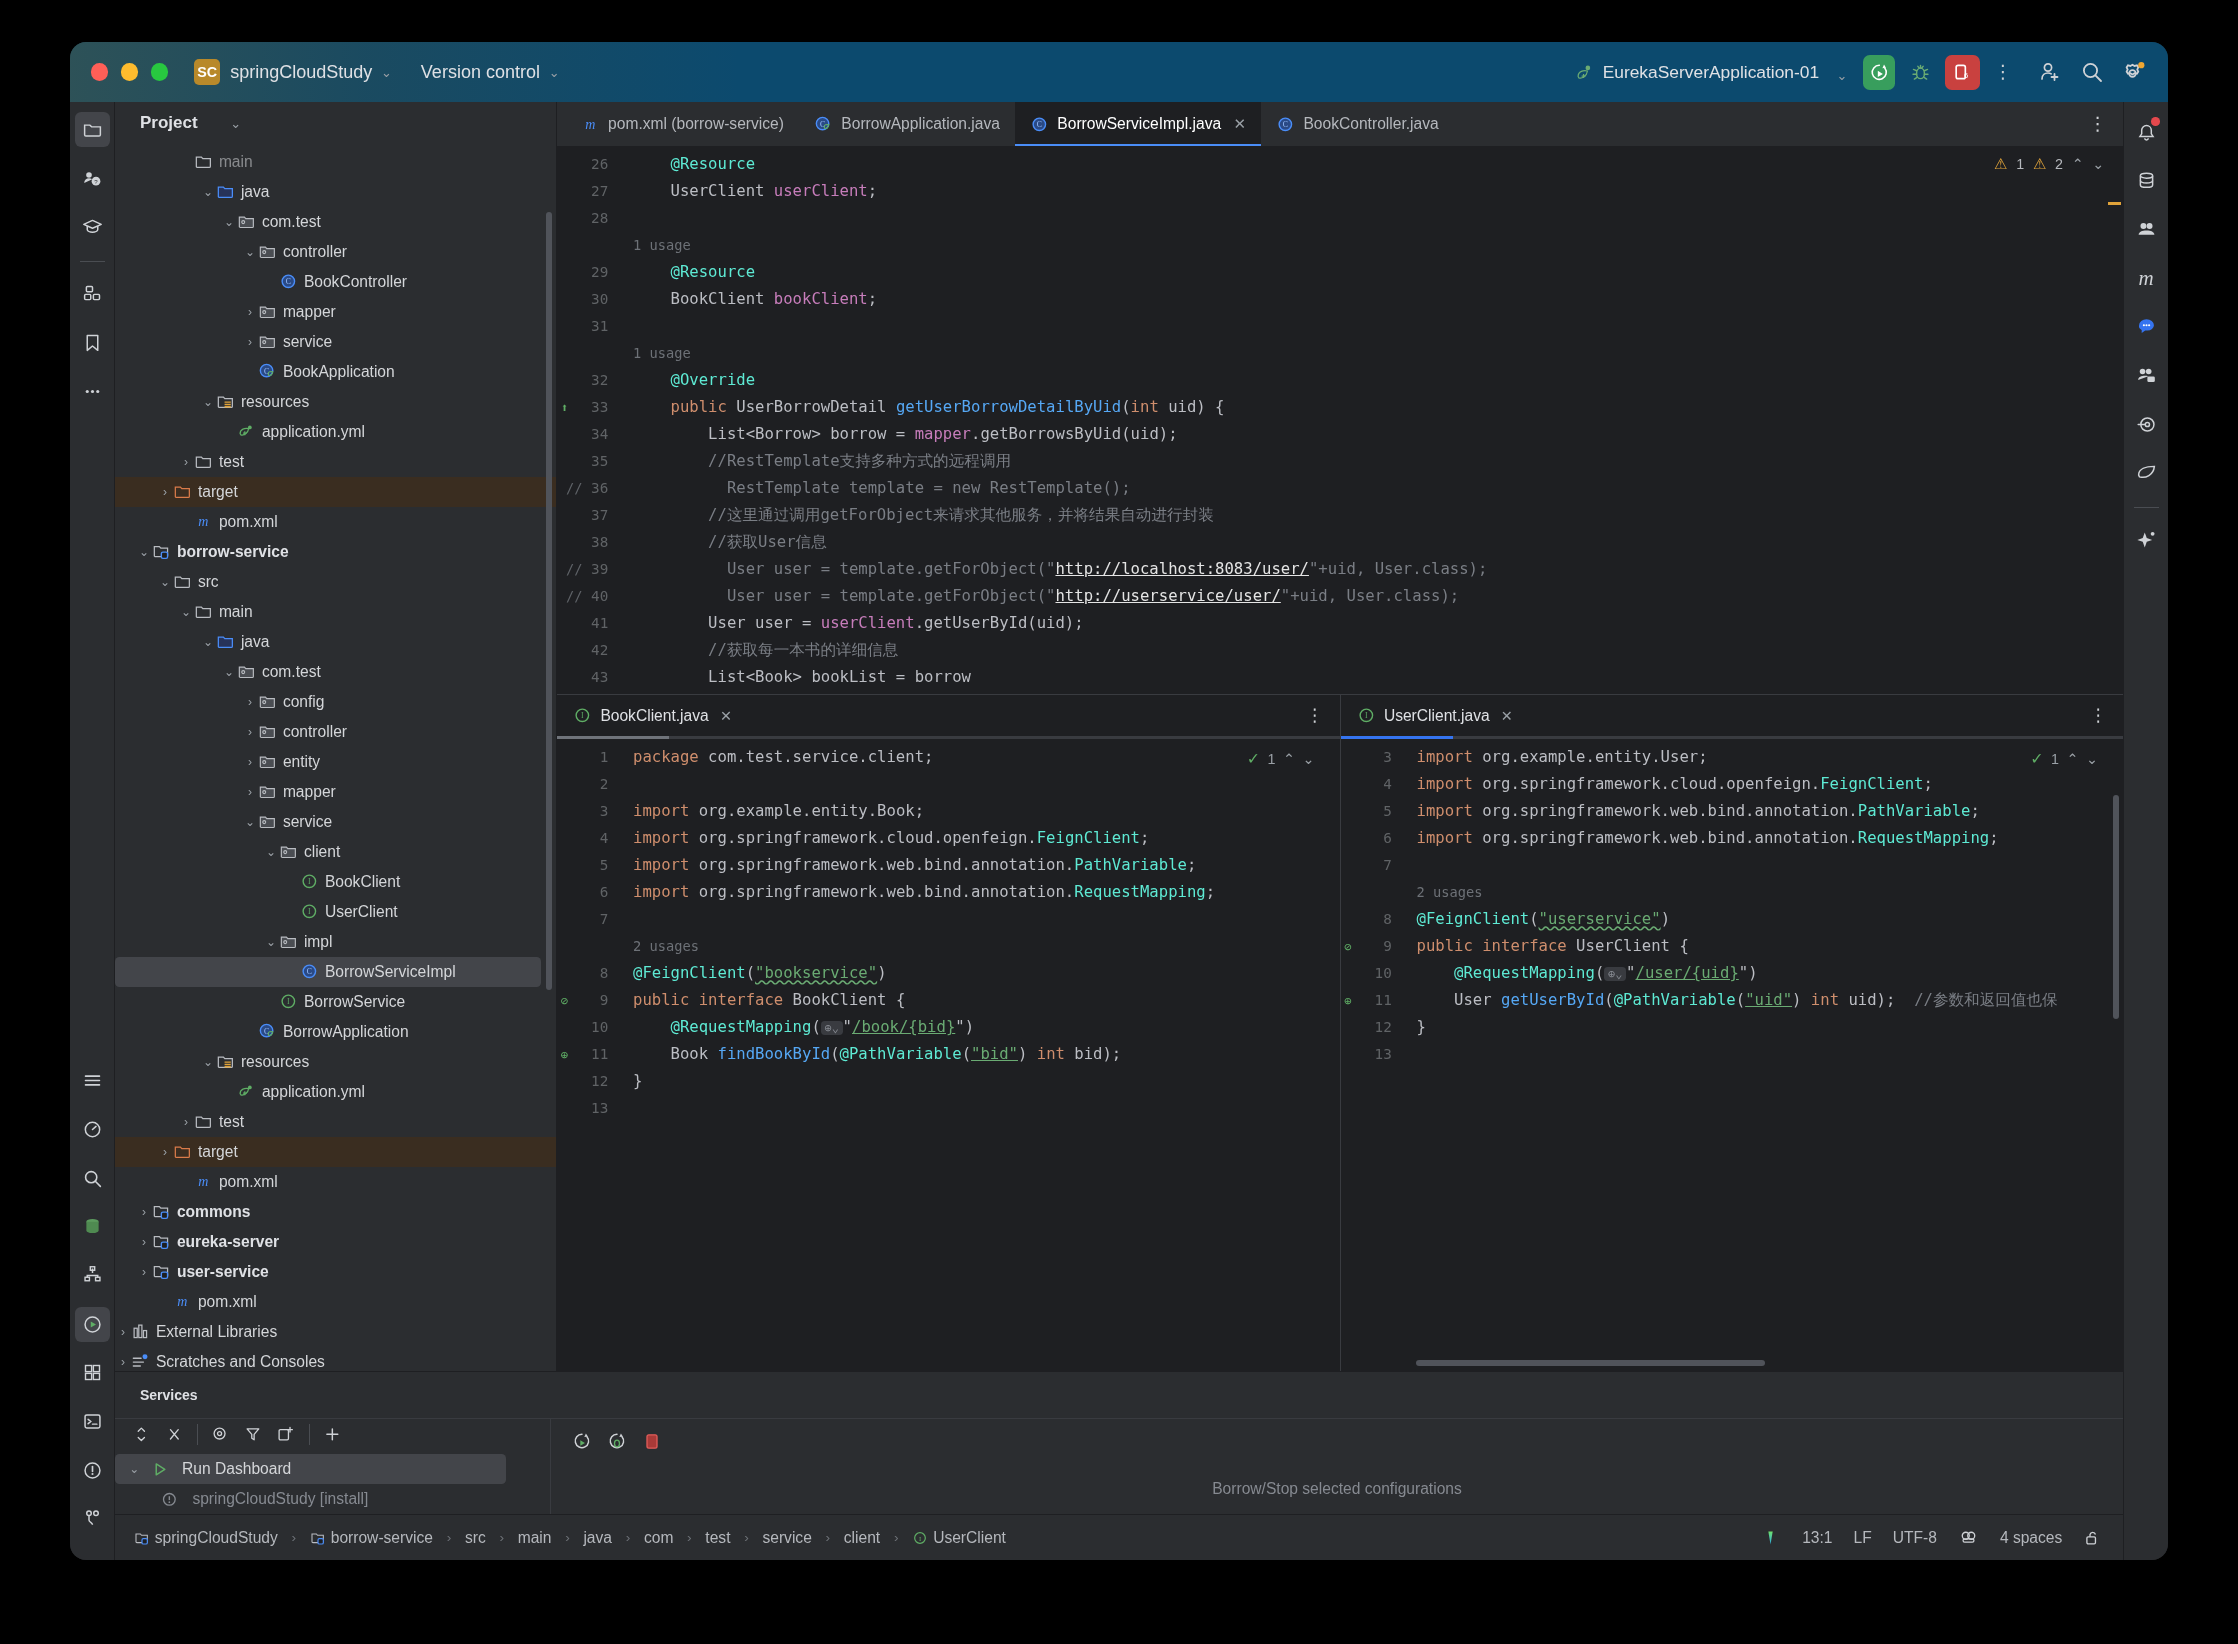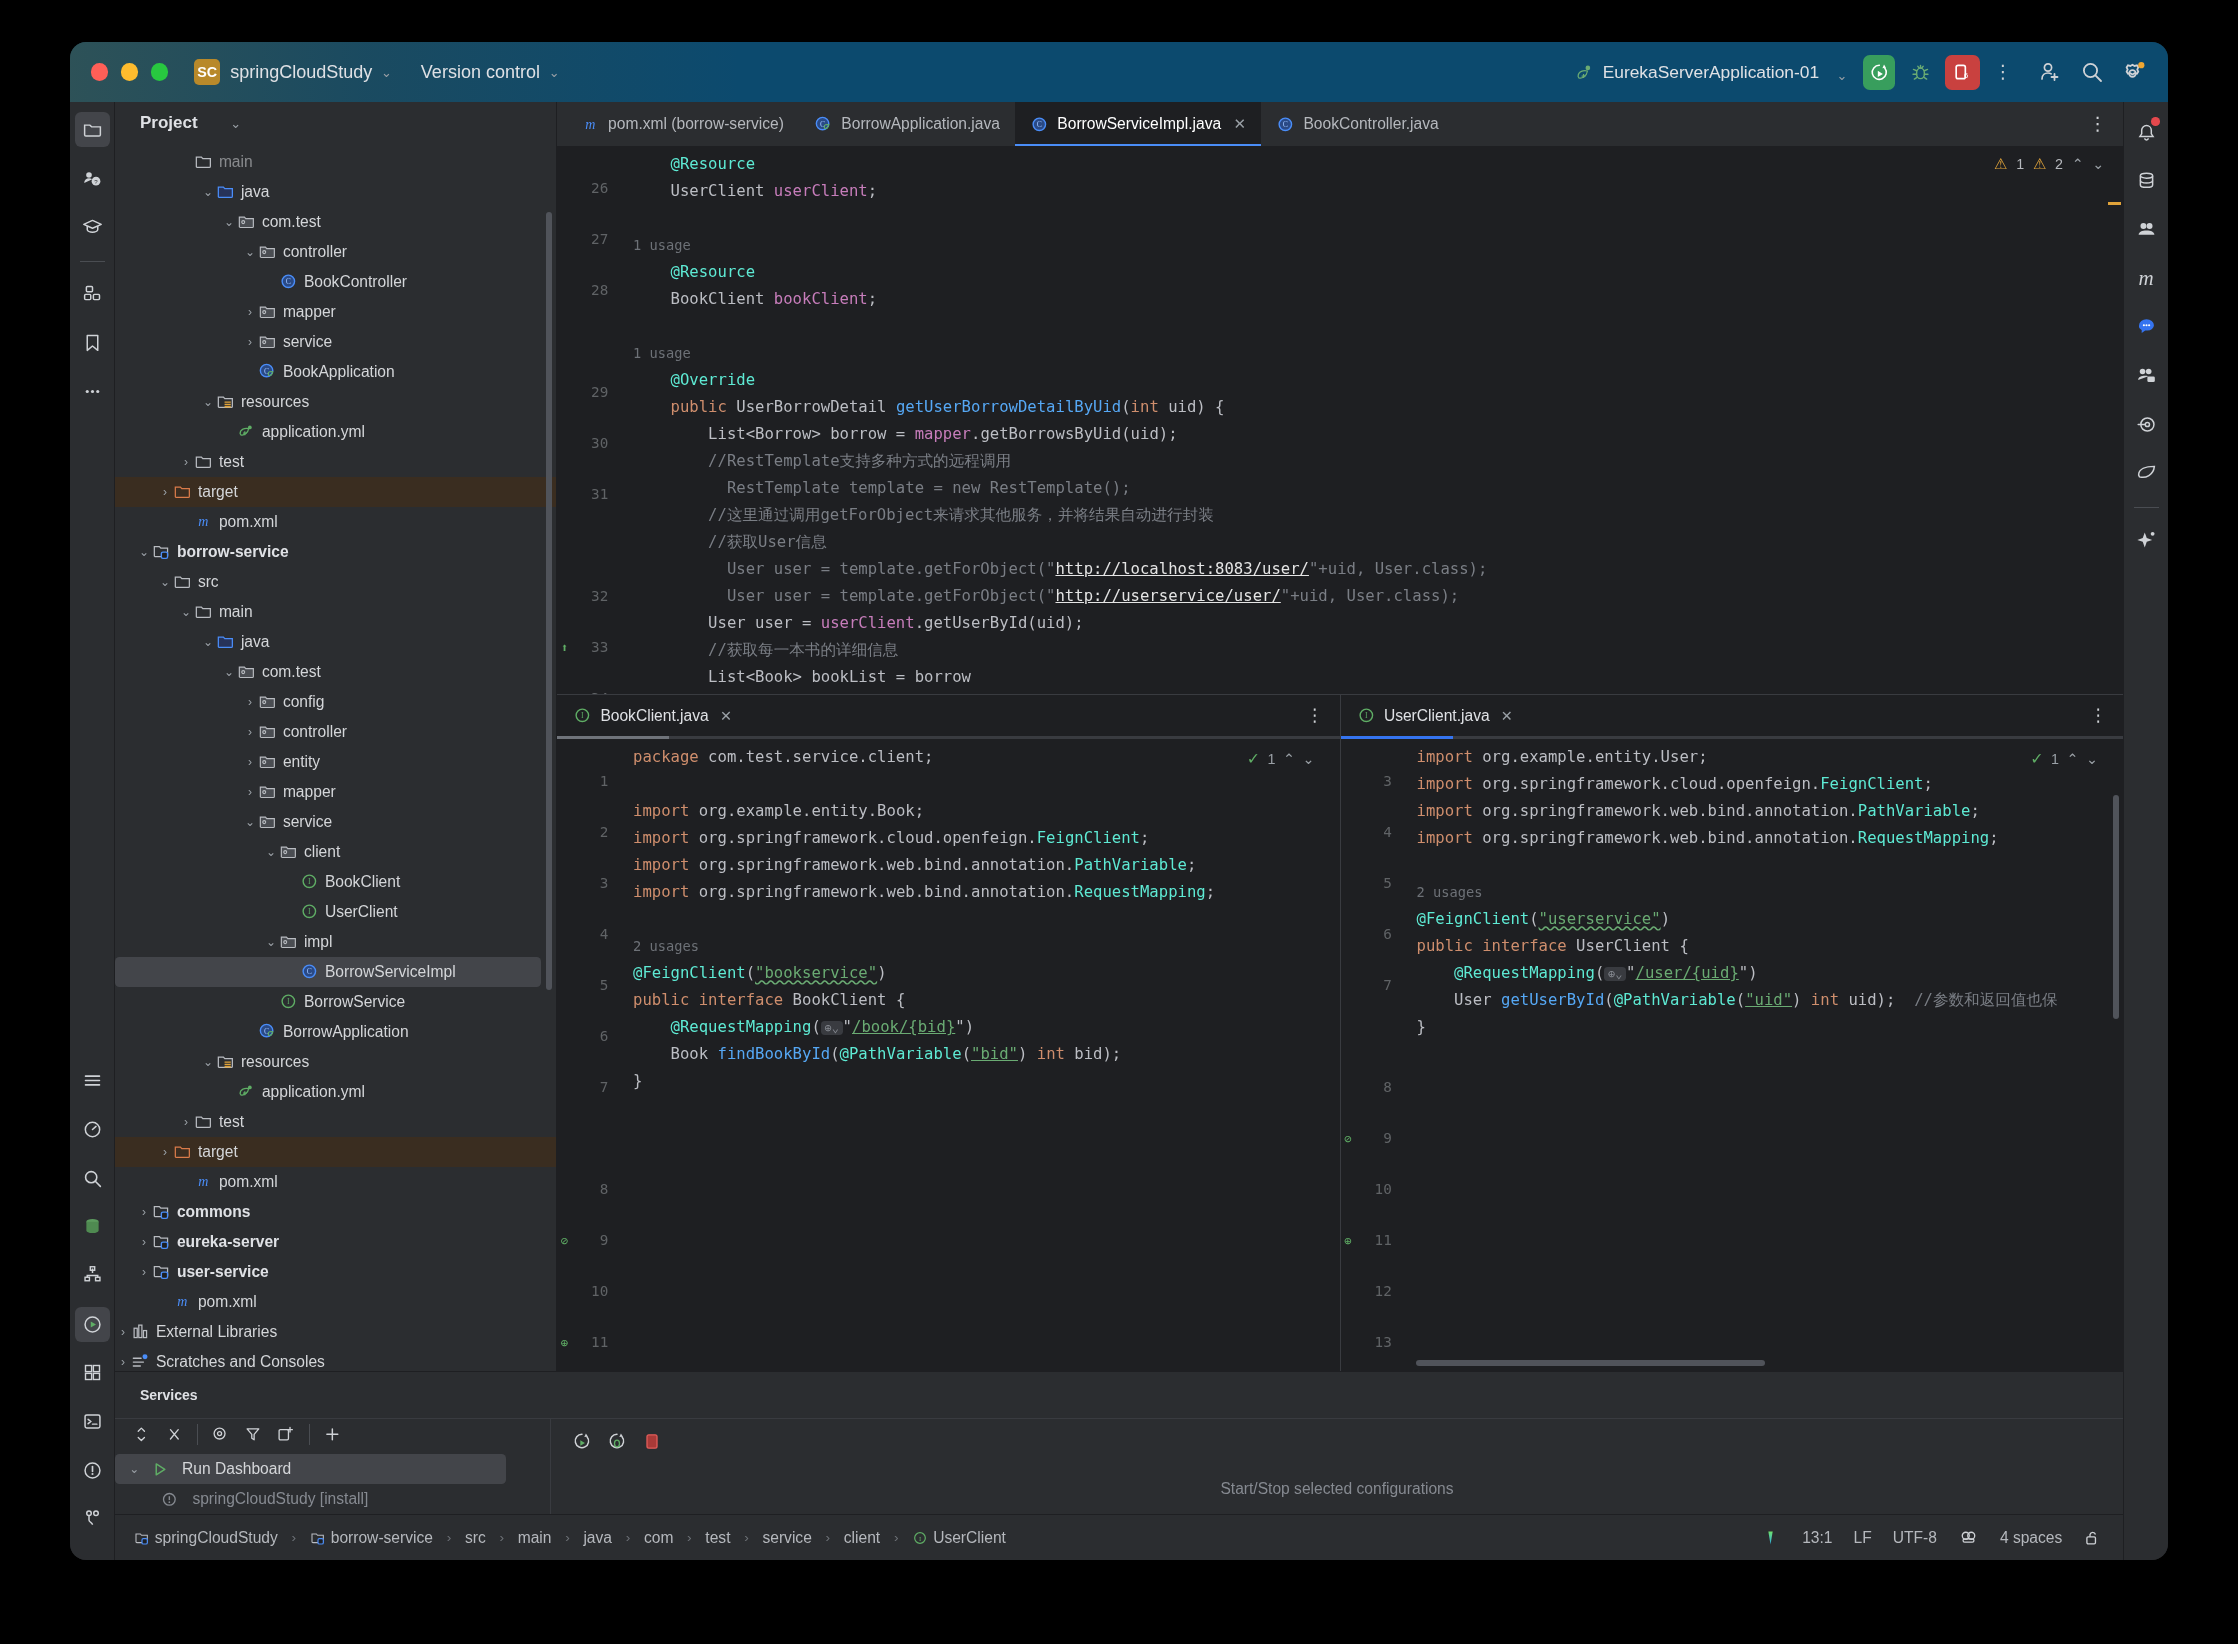--- a/index.html
+++ b/index.html
@@ -157,21 +157,21 @@
     width: 60px; flex:none; text-align:right; padding-right: 8.7px;
     color: #606366; font-size: 14.3px; font-family: "DejaVu Sans Mono", monospace;
     padding-top: 5px; position:relative;
   }
   .code {
     flex:1; min-width:0; overflow:hidden; position:relative;
     font-family: "DejaVu Sans Mono", monospace; font-size: 15.6px;
     padding-top: 5px; padding-left: 16px;
     white-space: pre;
   }
-  .ln { height: 27px; line-height: 27px; margin-top: 24px; }
+  .ln { height: 27px; line-height: 27px; }
   .cline { height: 27px; line-height: 27px; white-space: pre; }
   .cline.hint { color: #6d7177; font-size: 13.7px; }
   .gut-cm { color:#5f6368; font-size:13.7px; }
 
   
   .kw { color: #cf8e6d; }
   .ann { color: #5eead4; }
   .fld { color: #c77dbb; }
   .mth { color: #56a8f5; }
   .str { color: #6aab73; }
@@ -1057,21 +1057,21 @@
               </svg>
               <svg width="20" height="20" viewBox="0 0 24 24">
                 <path d="M12 4 a8 8 0 1 0 6 2.8" fill="none" stroke="#cfd2d6" stroke-width="1.8" stroke-linecap="round"></path>
                 <path d="M16.7 3 l2.3 3.6 -4.2 .6 Z" fill="#cfd2d6"></path>
                 <ellipse cx="12" cy="15" rx="3" ry="4" fill="none" stroke="#5fad65" stroke-width="1.6"></ellipse>
               </svg>
               <svg width="20" height="21" viewBox="0 0 24 24">
                 <rect x="6" y="4" width="12" height="16" rx="2.2" fill="#a93a38" stroke="#e05c59" stroke-width="1.6"></rect>
               </svg>
             </div>
-            <div class="svc-content">Start/Stop selected configurations</div>
+            <div class="svc-content">Borrow/Stop selected configurations</div>
           </div>
         </div>
       </div>
 
       <div class="statusbar">
         <div class="crumb" id="crumb-host">
             <span style="display: flex; align-items: center; gap: 5px;">
               <span style="display: flex; width: 16px; height: 16px;">
                 <svg xmlns="http://www.w3.org/2000/svg" viewBox="0 0 24 24" width="16" height="16">
                   <path d="M3 6 h6.5 l1.8 2 H20 v9.5 a1.4 1.4 0 0 1 -1.4 1.4 H4.4 A1.4 1.4 0 0 1 3 17.5 Z" fill="none" stroke="#b9bcc1" stroke-width="1.6"></path>

